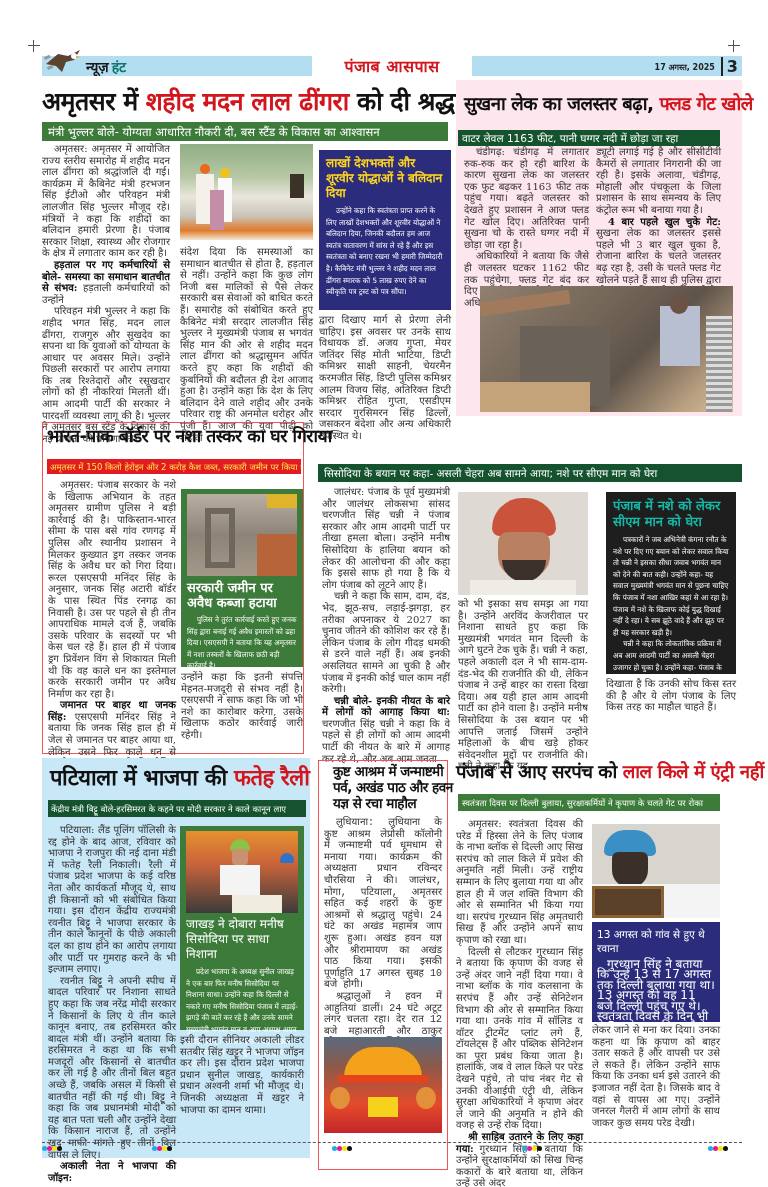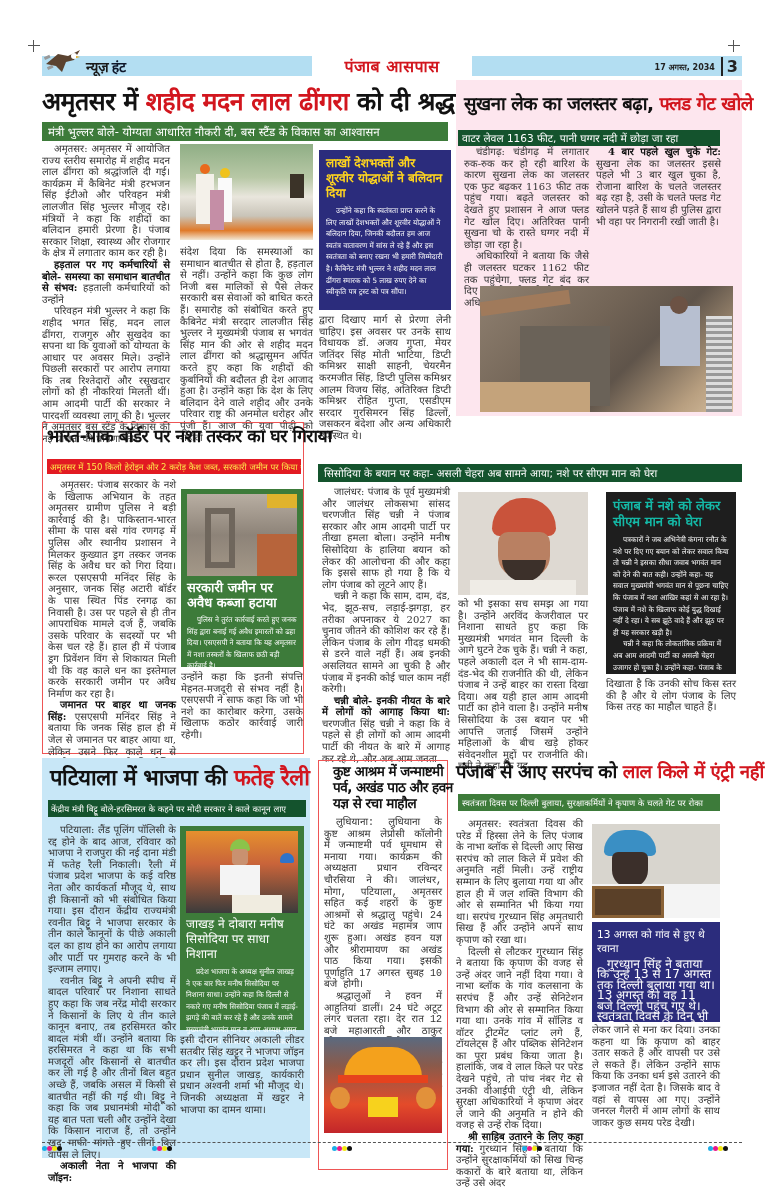--- a/index.html
+++ b/index.html
@@ -2,21 +2,21 @@
 <html><head>
 <meta charset="utf-8">
 <style>
   * { box-sizing: border-box; margin: 0; padding: 0; }
   html, body { width: 768px; height: 1187px; background: #fff; overflow: hidden; }
   body { font-family: "DejaVu Serif", serif; color: #222; position: relative; }
   .masthead { position: absolute; left: 42px; top: 56px; width: 700px; height: 20px; display: flex; align-items: center; }
   .mh-left { background: #b3def2; height: 20px; flex: 0 0 270px; display: flex; align-items: center; padding-left: 44px; position: relative; }
   .mh-logo-bird { position: absolute; left: 2px; top: -10px; width: 40px; height: 30px; }
   .mh-brand { font-family: "DejaVu Sans", sans-serif; font-weight: bold; font-size: 14px; color: #1a1a1a; }
-  .mh-brand b { color: #0f172a; margin-left: 3px; }
+  .mh-brand b { color: #0f766e; margin-left: 3px; }
   .mh-center { flex: 0 0 160px; text-align: center; font-family: "DejaVu Sans", sans-serif; font-weight: bold; font-size: 16px; color: #d2161e; letter-spacing: 0.5px; }
   .mh-right { background: #b3def2; height: 20px; flex: 1; display: flex; align-items: center; justify-content: flex-end; padding-right: 4px; }
   .mh-date { font-family: "DejaVu Sans", sans-serif; font-size: 8px; font-weight: bold; color: #222; margin-right: 6px; }
   .mh-pagenum { font-family: "DejaVu Sans", sans-serif; font-weight: bold; font-size: 16px; border-left: 2px solid #222; padding-left: 4px; }
 
   .headline { font-family: "DejaVu Sans", sans-serif; font-weight: bold; color: #111; letter-spacing: -0.5px; line-height: 1.1; }
   .red { color: #d2161e; }
   .bar { font-family: "DejaVu Sans", sans-serif; font-size: 11px; color: #fff; padding: 2px 6px; white-space: nowrap; overflow: hidden; }
   .bar.green { background: #3d7b3a; }
   .bar.navy { background: #14532d; }
@@ -51,21 +51,21 @@
       <path d="M2 18 L14 8 L24 10 L36 4 L30 14 L22 16 L18 26 L12 20 Z" fill="#5b4330"></path>
       <circle cx="30" cy="10" r="3" fill="#fff"></circle>
       <path d="M32 10 L36 11 L32 12 Z" fill="#e8a91c"></path>
       <rect x="0" y="10" width="6" height="3" fill="#999" transform="rotate(-25 3 11)"></rect>
       <rect x="3" y="20" width="6" height="3" fill="#999" transform="rotate(-25 6 21)"></rect>
     </svg>
     <span class="mh-brand"><span>न्यूज़</span><b>हंट</b></span>
   </div>
   <div class="mh-center">पंजाब आसपास</div>
   <div class="mh-right">
-    <span class="mh-date">17 अगस्त, 2034</span>
+    <span class="mh-date">17 अगस्त, 2025</span>
     <span class="mh-pagenum">3</span>
   </div>
 </div>
 
 <div class="abs" style="left:42px;top:80px;width:400px;height:340px;">
   <div class="headline abs" style="left:0;top:8px;width:410px;font-size:25px;white-space:nowrap;">
     <span>अमृतसर में</span> <span class="red">शहीद मदन लाल ढींगरा</span> <span>को दी श्रद्धांजलि</span>
   </div>
   <div class="bar green abs" style="left:0;top:42px;width:406px;font-size:11.5px;">मंत्री भुल्लर बोले- योग्यता आधारित नौकरी दी, बस स्टैंड के विकास का आश्वासन</div>
 
@@ -101,20 +101,21 @@
 <div class="abs" style="left:456px;top:80px;width:286px;height:336px;background:#fde6ee;">
   <div class="headline abs" style="left:8px;top:14px;width:280px;font-size:18.5px;white-space:nowrap;">
     <span>सुखना लेक का जलस्तर बढ़ा,</span> <span class="red">फ्लड गेट खोले</span>
   </div>
   <div class="bar navy abs" style="left:2px;top:50px;width:262px;font-size:10.5px;padding:1px 4px;">वाटर लेवल 1163 फीट, पानी घग्गर नदी में छोड़ा जा रहा</div>
   <div class="txt abs" style="left:8px;top:66px;width:125px;">
     <p>चंडीगढ़: चंडीगढ़ में लगातार रुक-रुक कर हो रही बारिश के कारण सुखना लेक का जलस्तर एक फुट बढ़कर 1163 फीट तक पहुंच गया। बढ़ते जलस्तर को देखते हुए प्रशासन ने आज फ्लड गेट खोल दिए। अतिरिक्त पानी सुखना चो के रास्ते घग्गर नदी में छोड़ा जा रहा है।</p>
     <p>अधिकारियों ने बताया कि जैसे ही जलस्तर घटकर 1162 फीट तक पहुंचेगा, फ्लड गेट बंद कर दिए जाएंगे। झील के रेगुलेटर पर अधिकारियों की 24 घंटे</p>
   </div>
   <div class="txt abs" style="left:140px;top:66px;width:125px;">
+    <p style="text-indent:0">ड्यूटी लगाई गई है और सीसीटीवी कैमरों से लगातार निगरानी की जा रही है। इसके अलावा, चंडीगढ़, मोहाली और पंचकूला के जिला प्रशासन के साथ समन्वय के लिए कंट्रोल रूम भी बनाया गया है।</p>
     <p><b>4 बार पहले खुल चुके गेट:</b> <span>सुखना लेक का जलस्तर इससे पहले भी 3 बार खुल चुका है, रोजाना बारिश के चलते जलस्तर बढ़ रहा है, उसी के चलते फ्लड गेट खोलने पड़ते हैं साथ ही पुलिस द्वारा भी वहा पर निगरानी रखी जाती है।</span></p>
   </div>
   <div class="img" style="left:24px;top:206px;width:253px;height:126px;background:linear-gradient(135deg,#8f8070 0%,#726456 40%,#5f544a 60%,#b89f80 85%,#d8c0a0 100%);">
     <div style="position:absolute;left:0;top:10px;width:90px;height:14px;background:#a07a5b;transform:rotate(-8deg)"></div>
     <div style="position:absolute;left:40px;top:40px;width:90px;height:80px;background:#6a6258"></div>
     <div style="position:absolute;left:0;top:96px;width:110px;height:30px;background:#c4a37b"></div>
     <div style="position:absolute;left:180px;top:20px;width:40px;height:60px;background:#b7bfd0"></div>
     <div style="position:absolute;left:190px;top:10px;width:18px;height:18px;border-radius:50%;background:#6c5244"></div>
     <div style="position:absolute;left:226px;top:30px;width:26px;height:96px;background:repeating-linear-gradient(180deg,#ddd 0 3px,#999 3px 6px)"></div>
   </div>

